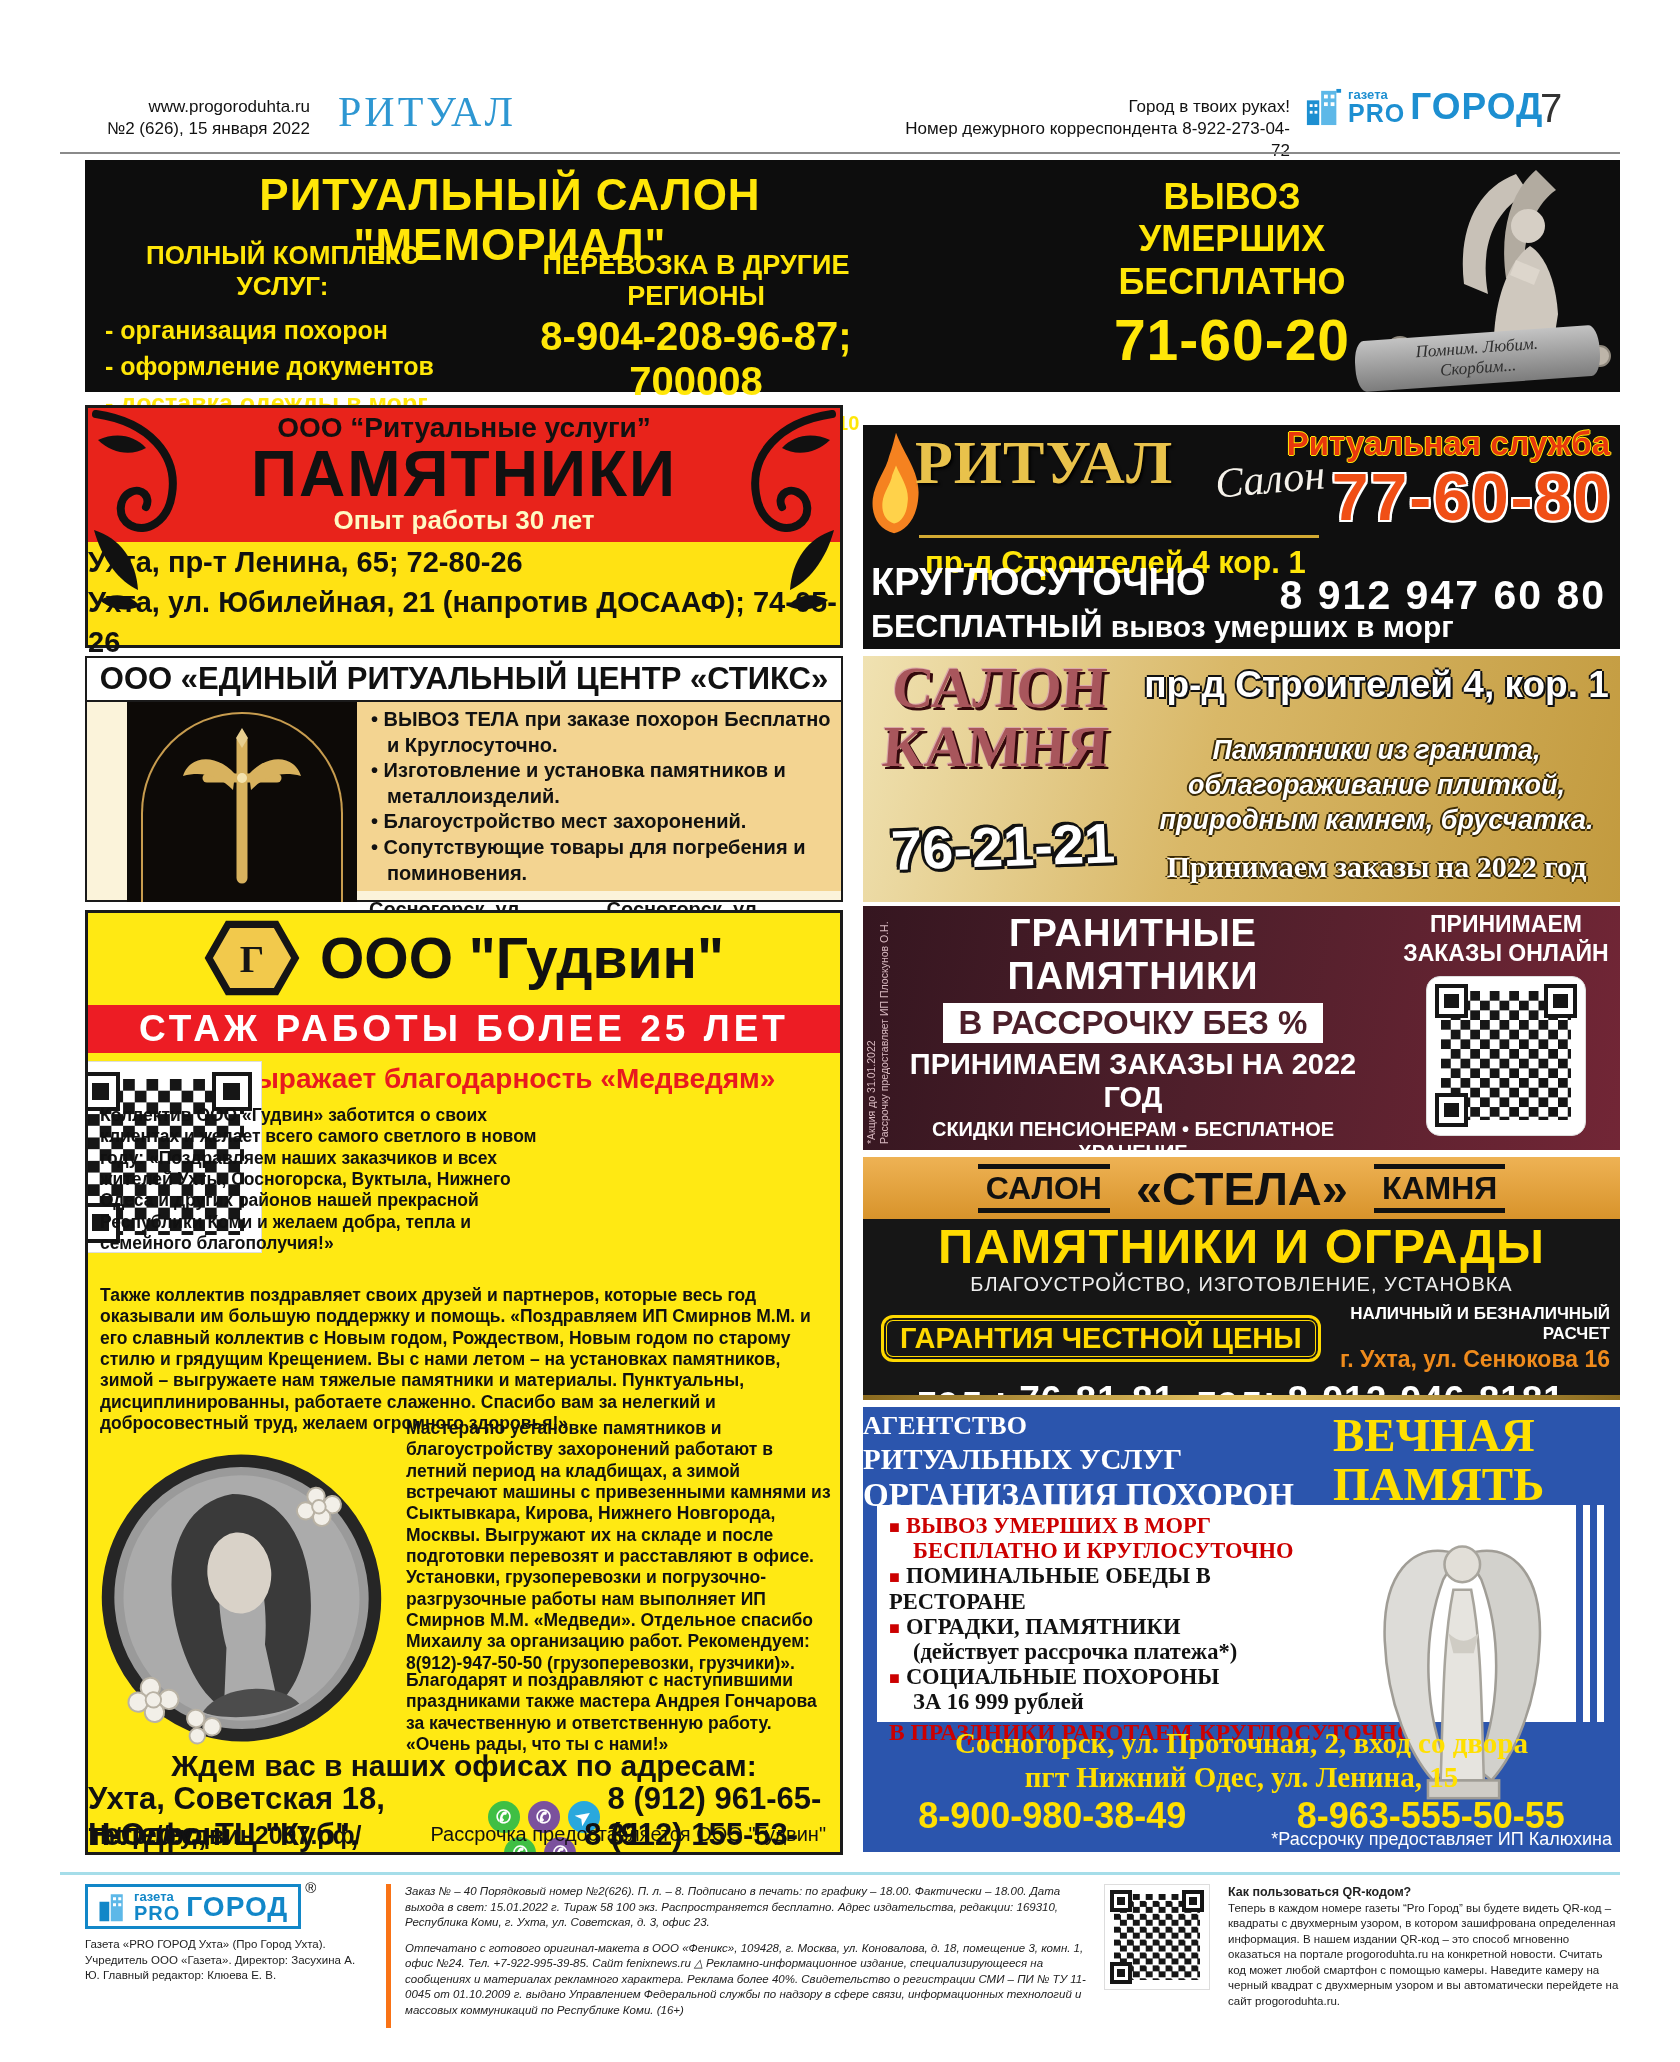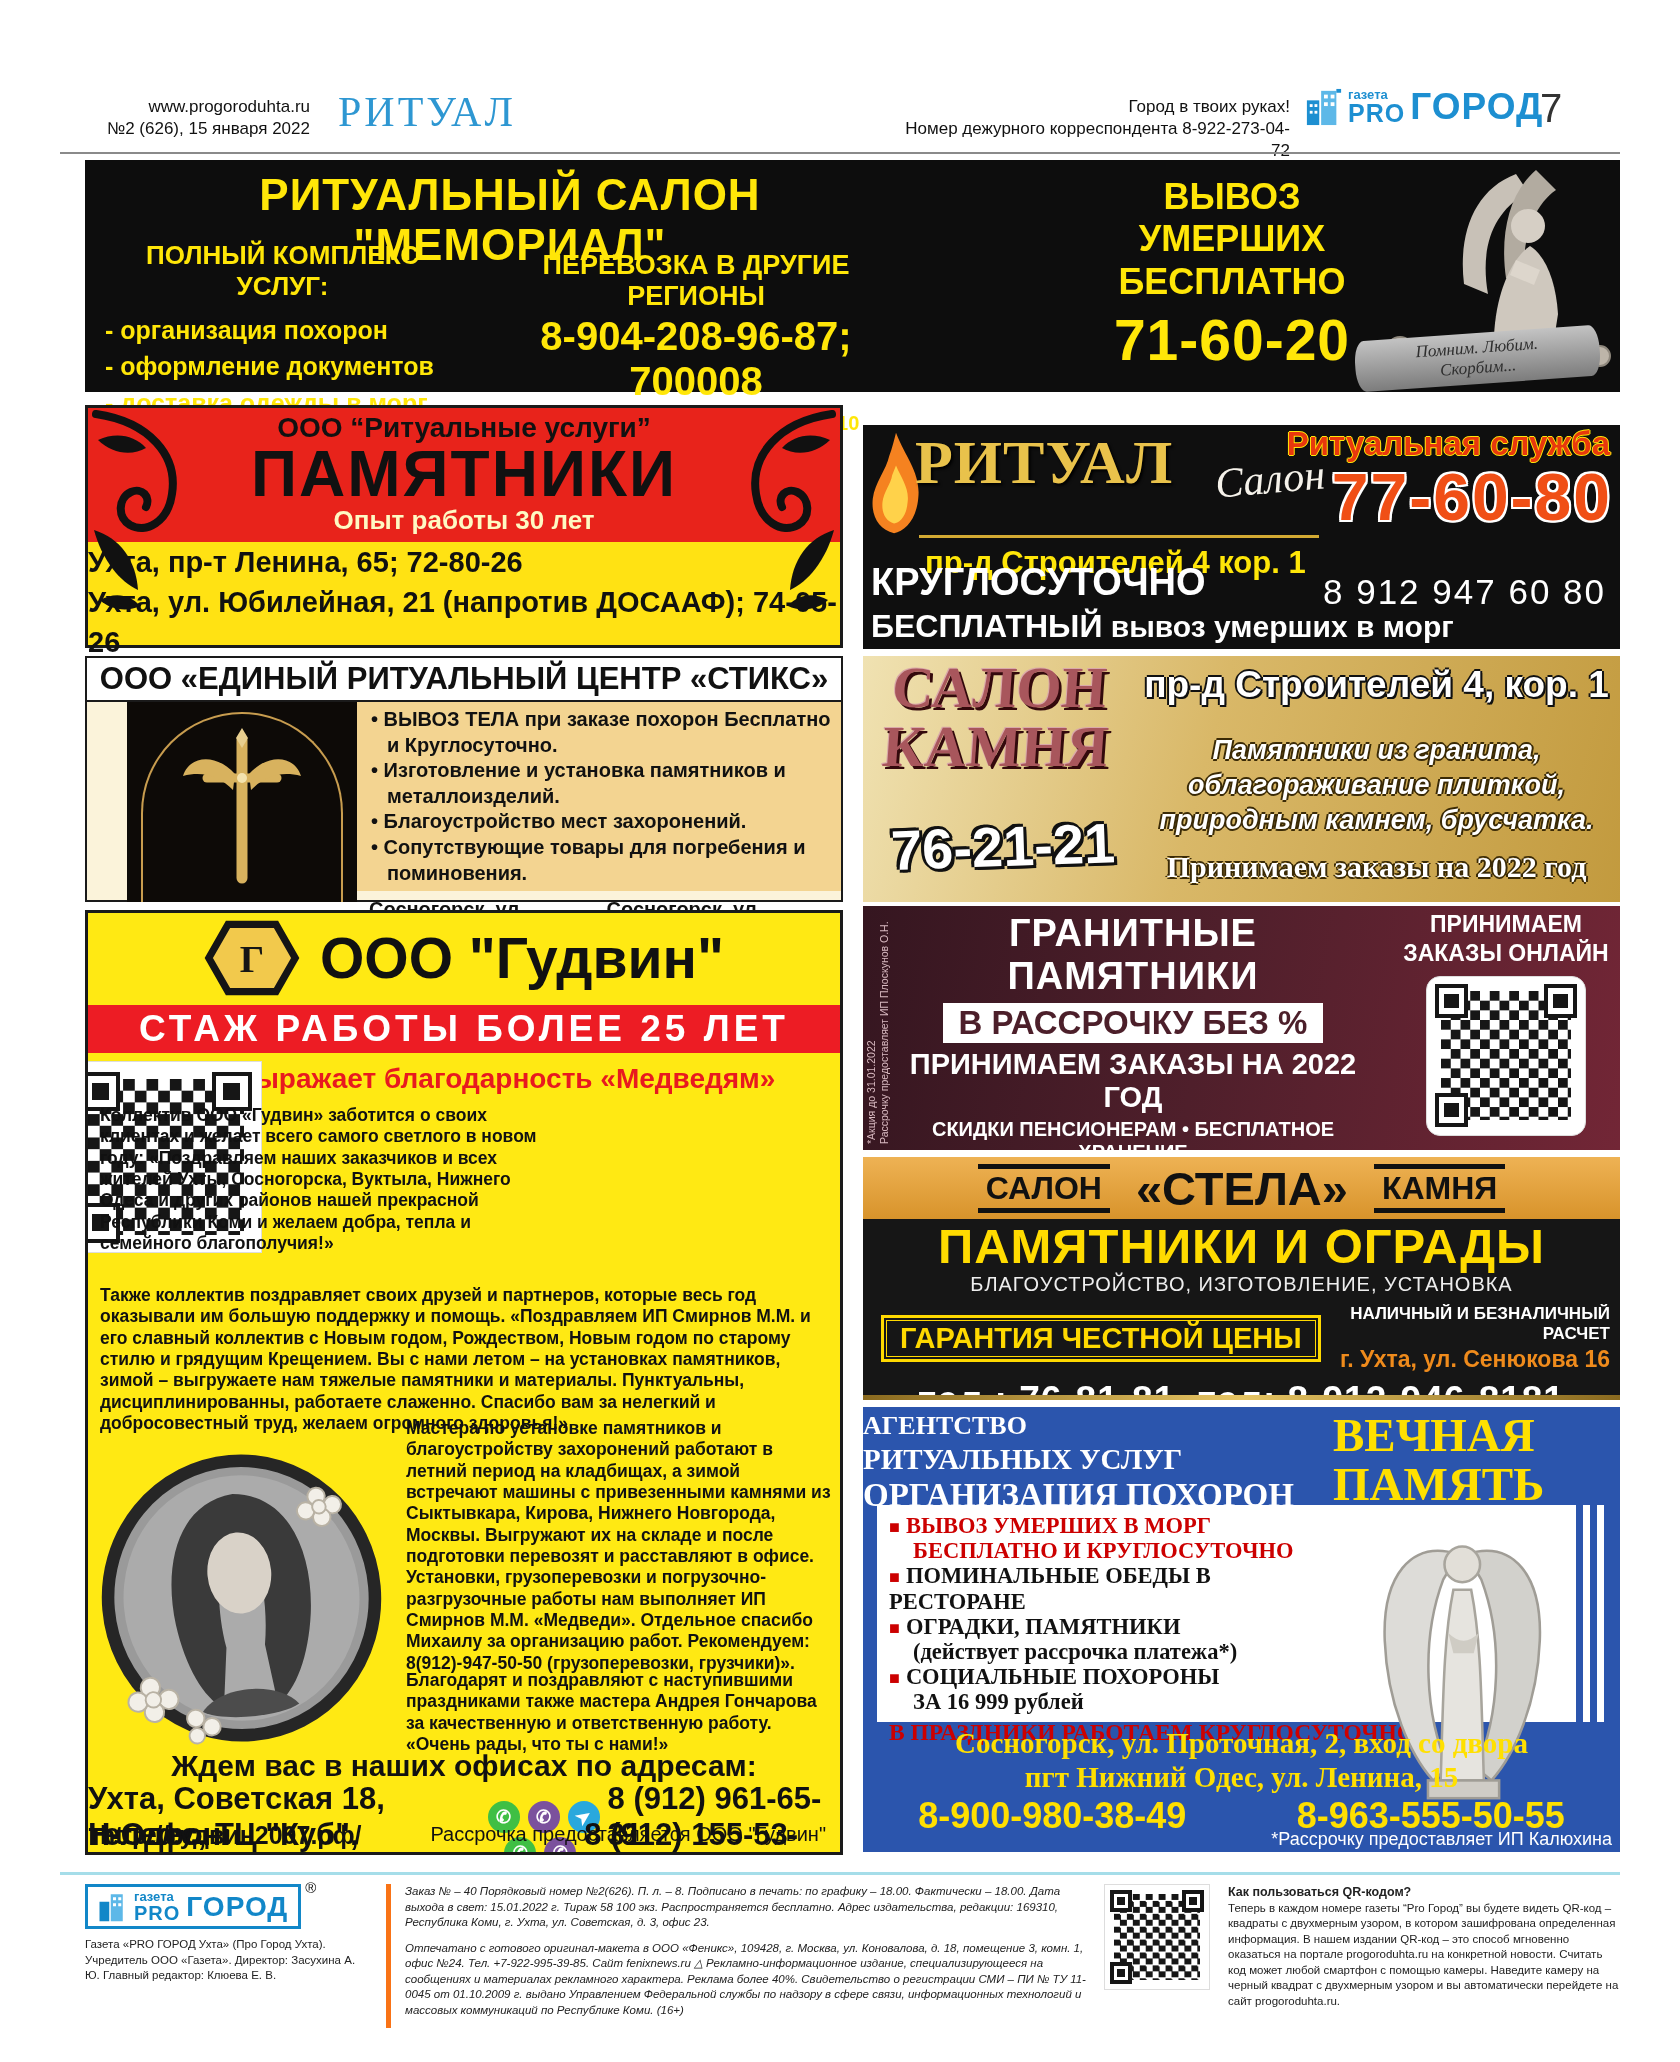--- a/index.html
+++ b/index.html
@@ -76,21 +76,21 @@
             font-size:62px;color:#e9c24b;letter-spacing:1px;text-shadow:2px 2px 3px #000;}
   .rs-salon{position:absolute;left:352px;top:30px;font-family:"Liberation Serif",serif;font-style:italic;
             font-size:42px;color:#f5f2ea;transform:rotate(-5deg);}
   .rs-line{position:absolute;left:56px;top:110px;width:400px;height:3px;background:#d3aa33;}
   .rs-service{position:absolute;right:10px;top:0px;font-size:33px;font-weight:bold;color:#e8380d;
               text-shadow:-1px 0 #ffe608,1px 0 #ffe608,0 1px #ffe608,0 -1px #ffe608;}
   .rs-phone{position:absolute;right:8px;top:34px;font-size:66px;font-weight:bold;color:#f04f16;letter-spacing:2px;
             text-shadow:-2px 0 #fff,2px 0 #fff,0 2px #fff,0 -2px #fff,-2px -2px #fff,2px 2px #fff,-2px 2px #fff,2px -2px #fff;}
   .rs-addr{position:absolute;left:62px;top:120px;font-size:31px;font-weight:bold;color:#ffe608;}
   .rs-around{position:absolute;left:8px;top:136px;font-size:38px;font-weight:bold;}
-  .rs-mobile{position:absolute;right:14px;top:147px;font-size:35px;font-weight:normal;letter-spacing:2px;}
+  .rs-mobile{position:absolute;right:14px;top:147px;font-size:41px;font-weight:bold;letter-spacing:2px;}
   .rs-free{position:absolute;left:8px;top:183px;font-size:30px;font-weight:bold;}
   .rs-free b{font-size:32px;}
 
   
   .kamnya{left:863px;top:656px;width:757px;height:246px;
           background:linear-gradient(105deg,#f0e2b2 0%,#d9b868 45%,#c29a3e 100%);overflow:hidden;}
   .sk-title{position:absolute;left:2px;top:2px;width:265px;text-align:center;transform:skewX(-4deg);
             font-family:"Liberation Serif",serif;font-weight:bold;font-size:58px;line-height:1.02;
             color:#a8565c;text-shadow:3px 3px 0 #33090c,-1px -1px 0 #d9a9a9;}
   .sk-phone{position:absolute;left:0px;top:158px;width:280px;text-align:center;font-size:56px;font-weight:bold;color:#fff;
@@ -118,21 +118,21 @@
   .gr-qr{width:160px;height:160px;margin:8px auto 0;border-radius:14px;}
 
   
   .stela{left:863px;top:1157px;width:757px;height:243px;background:#161616;overflow:hidden;}
   .st-band{height:62px;background:linear-gradient(#eeb254,#d8932b);display:flex;align-items:center;justify-content:center;gap:26px;color:#111;}
   .st-side{font-size:32px;font-weight:bold;border-top:5px solid #111;border-bottom:5px solid #111;padding:1px 8px;}
   .st-brand{font-size:47px;font-weight:bold;}
   .st-title{text-align:center;color:#ffdb00;font-size:49px;font-weight:bold;line-height:1;margin-top:3px;letter-spacing:1px;}
   .st-sub{text-align:center;color:#eee;font-size:20px;letter-spacing:1px;margin-top:2px;}
   .st-row{display:flex;align-items:center;margin:8px 10px 0 18px;gap:16px;}
-  .st-plaque{border:3px solid #ffd900;border-radius:0;padding:4px 16px;color:#ffd900;font-size:29px;font-weight:bold;
+  .st-plaque{border:3px solid #ffd900;border-radius:12px;padding:4px 16px;color:#ffd900;font-size:29px;font-weight:bold;
              box-shadow:inset 0 0 0 2px #161616,inset 0 0 0 3px #ffd900;}
   .st-r{text-align:right;flex:1;}
   .st-pay{color:#fff;font-size:17px;font-weight:bold;}
   .st-addr{color:#ef8b1c;font-size:23px;font-weight:bold;margin-top:2px;}
   .st-phones{text-align:center;color:#fff;font-size:37px;font-weight:bold;margin-top:6px;letter-spacing:1px;}
   .st-gold{position:absolute;left:0;right:0;bottom:0;height:5px;background:linear-gradient(90deg,#8a6a1f,#e6c463,#8a6a1f);}
 
   
   .eternal{left:863px;top:1407px;width:757px;height:445px;background:#2b55ad;overflow:hidden;}
   .et-top{position:absolute;left:0;top:4px;width:100%;display:flex;color:#fff;

